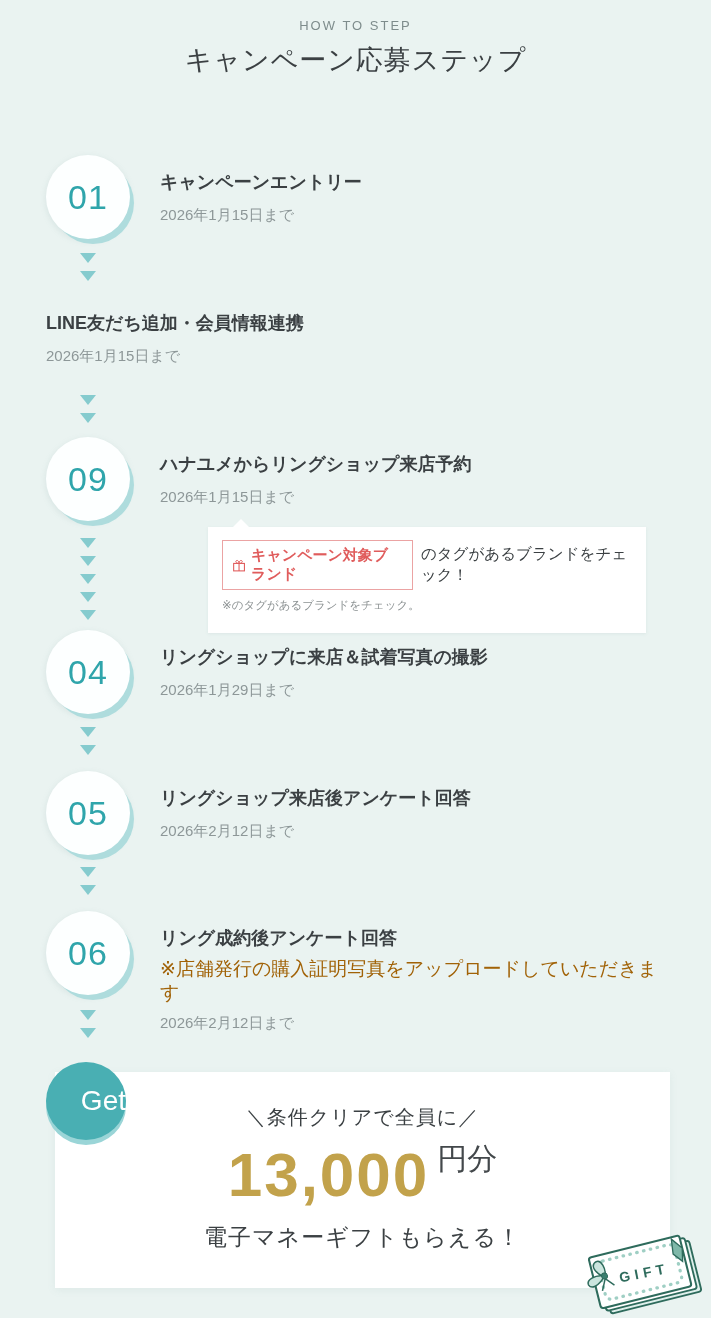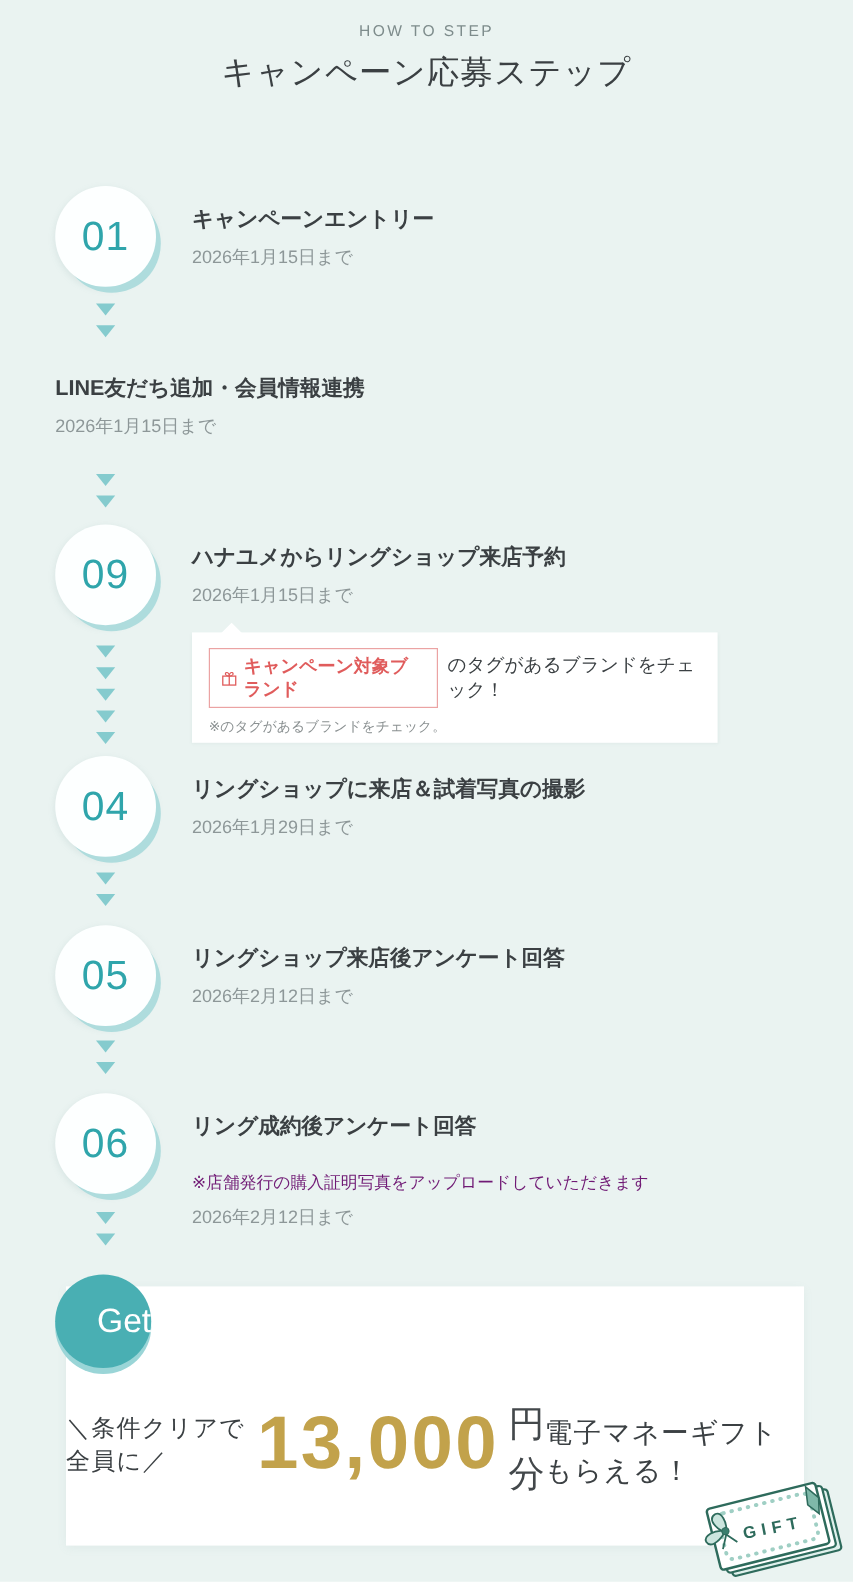--- a/index.html
+++ b/index.html
@@ -19,52 +19,52 @@
   .s1{top:155px} .s2{top:296px} .s3{top:437px} .s4{top:630px} .s5{top:771px} .s6{top:911px}
   .step-circle {
     flex:0 0 84px; width:84px; height:84px; border-radius:50%;
     background:#FDFFFF; display:flex; align-items:center; justify-content:center;
     box-shadow:5px 6px 0 -1px #AEDCDD, 0 2px 6px rgba(120,160,160,.18);
     color:#2FA5AB; font-size:34px; font-weight:500; letter-spacing:1px;
   }
   .step-body { padding-top:12px; }
   .step-title { font-size:18px; line-height:30px; font-weight:bold; color:#3B4043; }
   .step-date  { margin-top:6px; font-size:15px; line-height:24px; color:#8D9798; }
-  .step-note  { margin-top:20px; font-size:14px; line-height:24px; color:#701a75; }
+  .step-note  { margin-top:4px; font-size:19px; line-height:24px; color:#a16207; }
 
   
   .connector { position:absolute; left:80px; display:flex; flex-direction:column; align-items:center; gap:8px; }
   .c1{top:253px} .c2{top:395px} .c3{top:538px} .c4{top:727px} .c5{top:867px} .c6{top:1010px}
   .chev { width:0; height:0; border-left:8px solid transparent; border-right:8px solid transparent;
           border-top:10px solid #85CBCE; }
 
   
   .brand-box {
     position:relative; margin-top:18px; width:438px; background:#fff;
-    padding:13px 14px 6px; box-shadow:0 1px 3px rgba(120,160,160,.12);
+    padding:13px 14px 20px; box-shadow:0 1px 3px rgba(120,160,160,.12);margin-left:48px;
   }
   .brand-box::before {
     content:""; position:absolute; top:-8px; left:24px;
     border-left:9px solid transparent; border-right:9px solid transparent;
     border-bottom:9px solid #fff;
   }
   .brand-line { display:flex; align-items:center; gap:8px; }
   .brand-tag {
     display:inline-flex; align-items:center; gap:5px;
     border:1px solid #EBA3A3; padding:5px 9px; background:#fff;
   }
   .brand-tag-label { font-size:15px; font-weight:bold; color:#E05C5C; }
   .brand-text { font-size:15.5px; color:#3B4043; font-weight:500; }
   .brand-note { margin-top:8px; font-size:11.5px; color:#8B9192; }
 
   
   .reward-card {
     position:absolute; left:55px; top:1072px; width:615px; height:216px;
-    background:#fff; display:flex; flex-direction:row; align-items:center;
-    padding-top:48px; box-shadow:0 2px 8px rgba(120,160,160,.10);
+    background:#fff; display:flex; flex-direction:column; align-items:center;
+    padding-top:32px; box-shadow:0 2px 8px rgba(120,160,160,.10);
   }
   .get-badge {
     position:absolute; left:46px; top:1062px; width:80px; height:78px; border-radius:50%;
     background:#49AFB3; color:#fff; display:flex; align-items:center; justify-content:flex-end;
     font-size:28px; box-shadow:0 5px 0 0 #9AD5D7; z-index:3;
   }
   .catchline { font-size:20px; color:#3B4043; font-weight:500; letter-spacing:1px; }
   .amount-row { display:flex; align-items:flex-start; gap:8px; margin-top:8px; }
   .amount { font-size:62px; font-weight:bold; color:#C2A24B; letter-spacing:2px; }
   .amount-unit { font-size:30px; font-weight:500; color:#43484B; }

